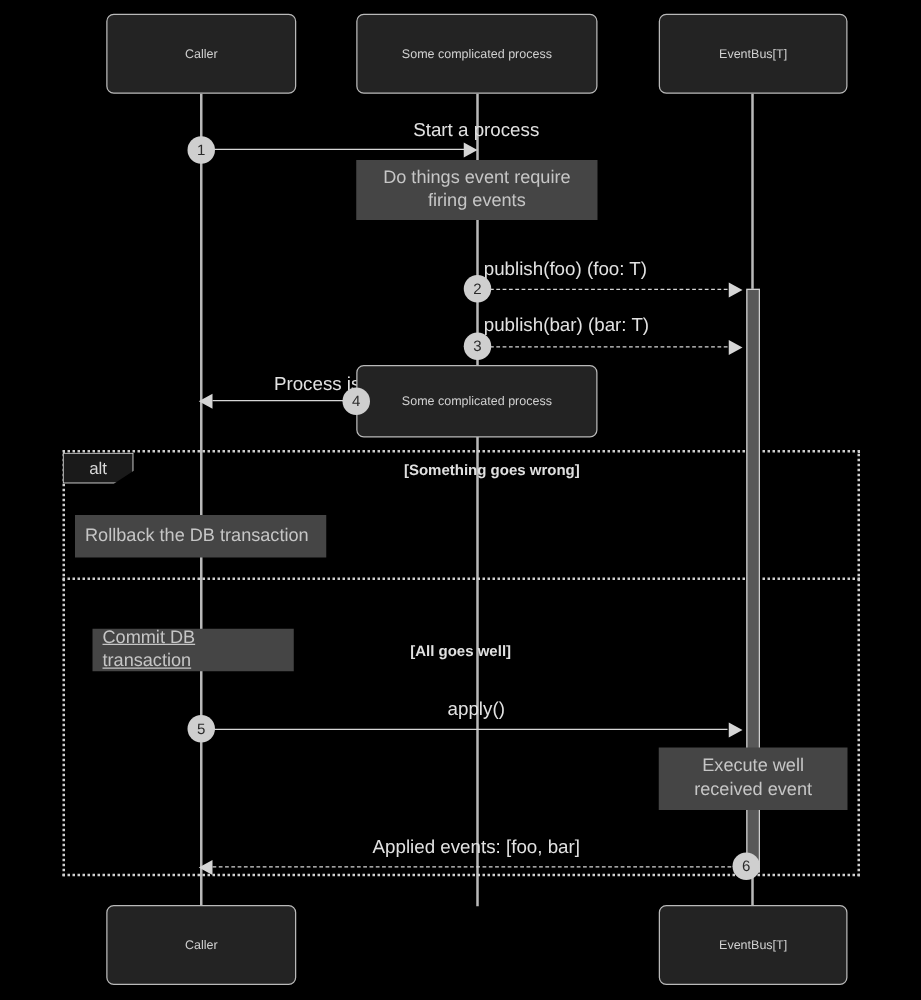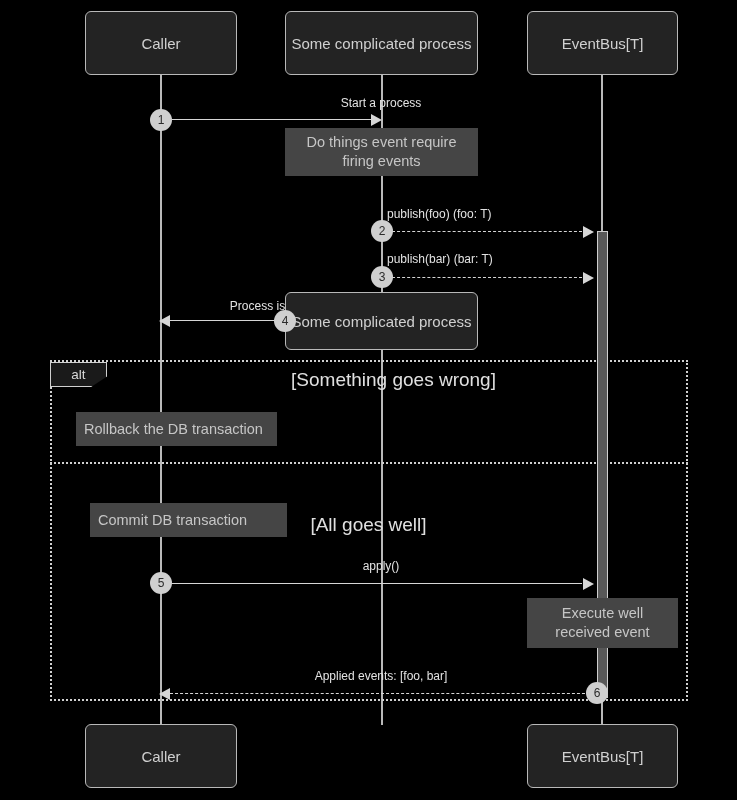--- a/index.html
+++ b/index.html
@@ -19,21 +19,21 @@
   }
 
   
   .participant {
     position: absolute;
     box-sizing: border-box;
     background: #232323;
     border: 1.6px solid #b9b9b9;
     border-radius: 6px;
     color: #d0d0d0;
-    font-size: 15px;
+    font-size: 10px;
     display: flex;
     align-items: center;
     justify-content: center;
     text-align: center;
     white-space: nowrap;
     z-index: 6;
   }
 
   
   .lifeline {
@@ -63,21 +63,20 @@
     display: flex;
     align-items: center;
     justify-content: center;
     text-align: center;
     padding: 2px 8px;
     z-index: 5;
   }
   .note.left-align {
     justify-content: flex-start;
     text-align: left;
-    margin-left: 16px;
   }
 
   
   .msg-line {
     position: absolute;
     height: 0;
     border-top: 1.6px solid #d6d6d6;
     z-index: 2;
   }
   .msg-line.dashed {
@@ -90,21 +89,21 @@
     border-top: 6px solid transparent;
     border-bottom: 6px solid transparent;
     z-index: 2;
   }
   .arrow-head.right { border-left: 11px solid #d6d6d6; }
   .arrow-head.left  { border-right: 11px solid #d6d6d6; }
 
   .msg-label {
     position: absolute;
     color: #e2e2e2;
-    font-size: 12px;
+    font-size: 15px;
     white-space: nowrap;
     text-align: center;
     z-index: 4;
   }
 
   
   .seq-num {
     position: absolute;
     width: 22px;
     height: 22px;
@@ -141,24 +140,25 @@
     font-size: 13.5px;
     display: flex;
     align-items: center;
     justify-content: center;
     clip-path: polygon(0 0, 100% 0, 100% 58%, 72% 100%, 0 100%);
     z-index: 8;
   }
   .fragment-cond {
     position: absolute;
     color: #e0e0e0;
-    font-size: 19px;
+    font-size: 12px;
     white-space: nowrap;
     text-align: center;
     z-index: 4;
+    font-weight: bold;
   }
 </style>
 </head>
 <body>
 
 <div id="diagram">
 
   <div class="lifeline" style="left:160px; top:75px; height:650px;"></div>
   <div class="lifeline" style="left:381px; top:75px; height:650px;"></div>
   <div class="lifeline" style="left:601px; top:75px; height:650px;"></div>
@@ -212,21 +212,21 @@
   </div>
   <div class="fragment-cond" style="left:150px; top:369px; width:487px;">[Something goes wrong]</div>
 
   <div class="note left-align" style="left:60px; top:412px; width:201px; height:34px;">
     <span>Rollback the DB transaction</span>
   </div>
 
   <div class="fragment-divider" style="left:50px; top:462px; width:638px;"></div>
   <div class="fragment-cond" style="left:125px; top:466px; width:487px;margin-top:48px;">[All goes well]</div>
 
-  <div class="note left-align" style="left:74px; top:503px; width:197px; height:34px;">
+  <div class="note left-align" style="left:74px; top:503px; width:161px; height:34px;text-decoration:underline;">
     <span>Commit DB transaction</span>
   </div>
 
   <div class="msg-label" style="left:166px; top:559px; width:430px;">apply()</div>
   <div class="msg-line" style="left:161px; top:583px; width:421px;"></div>
   <div class="arrow-head right" style="left:583px; top:578px;"></div>
   <div class="seq-num" style="left:150px; top:572px;">5</div>
 
   <div class="note" style="left:527px; top:598px; width:151px; height:50px;">
     <span>

